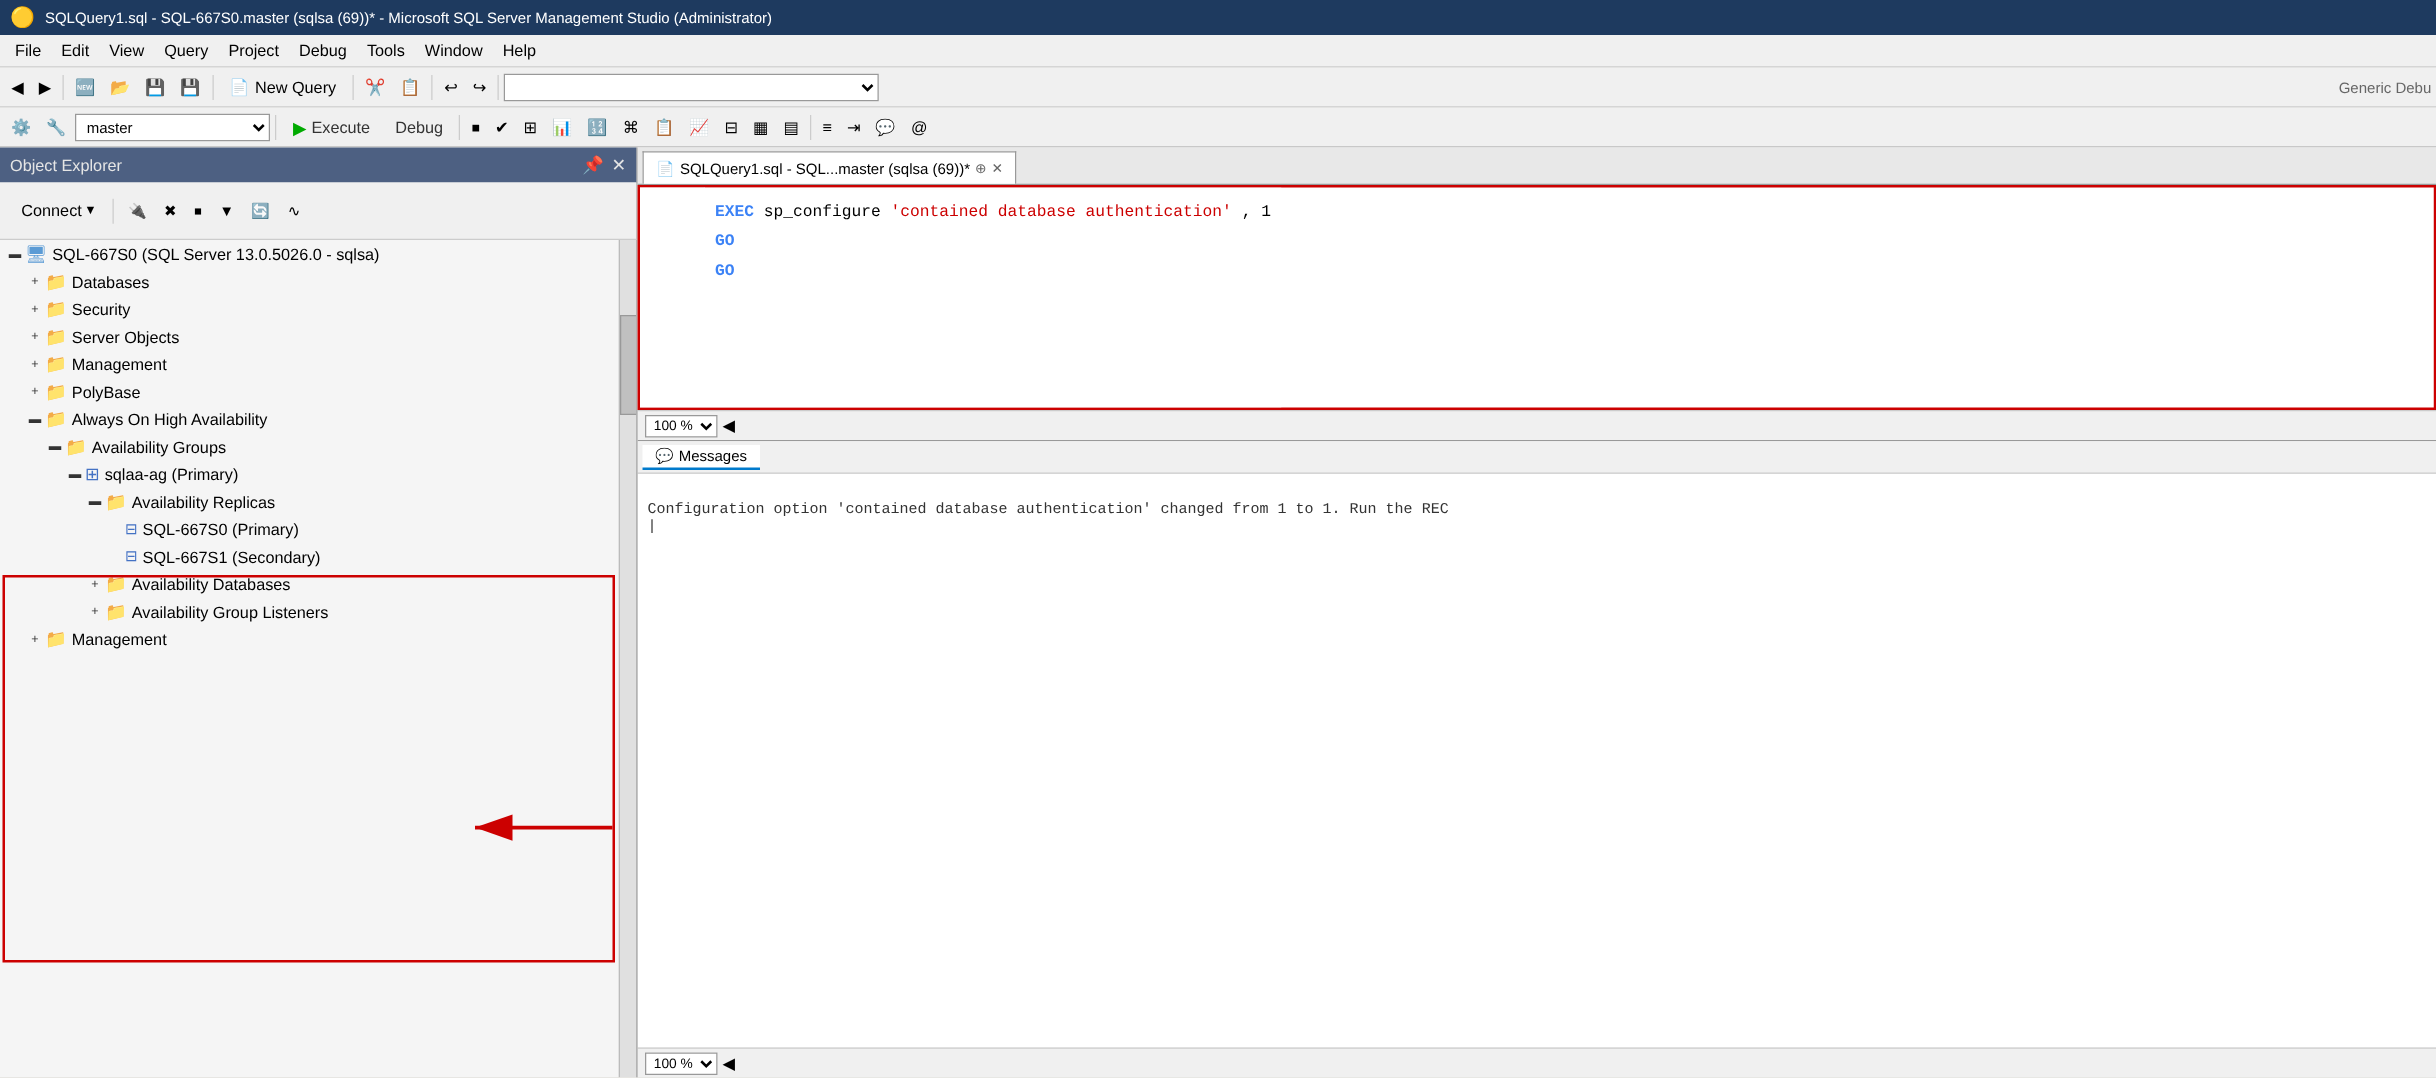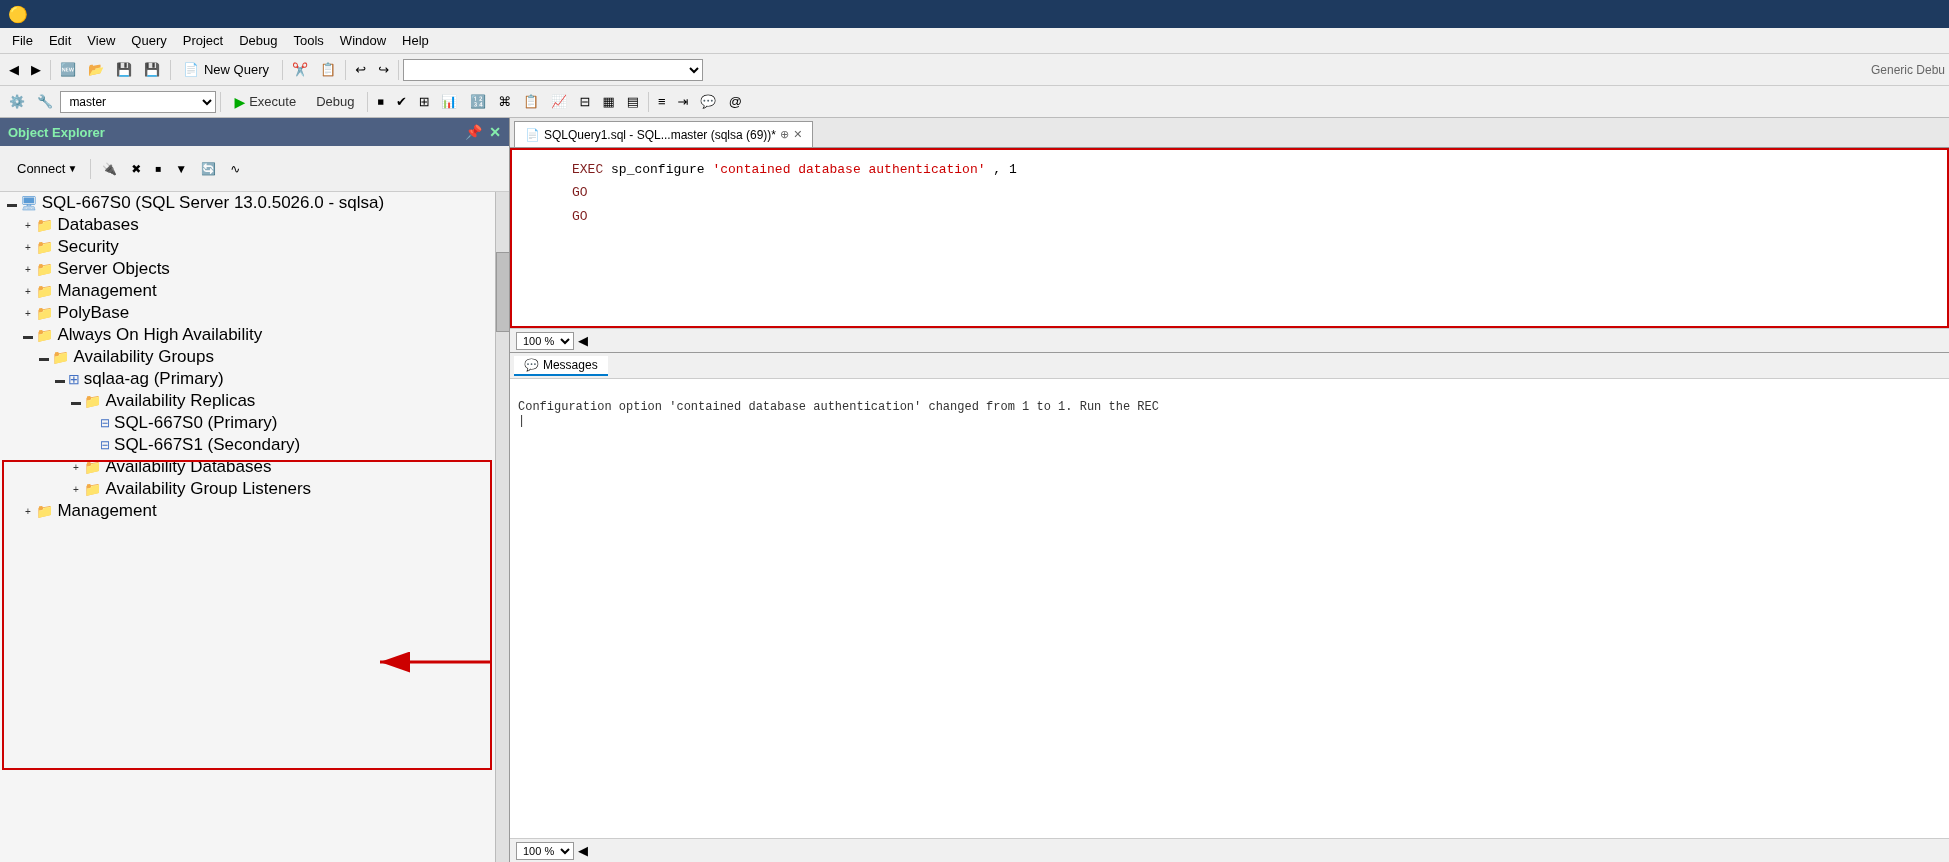--- a/index.html
+++ b/index.html
@@ -107,24 +107,24 @@
     .object-explorer {
       width: 510px;
       background: #f5f5f5;
       border-right: 1px solid #999;
       display: flex;
       flex-direction: column;
       position: relative;
     }
     .oe-header {
       background: #4d6082;
-      color: #86efac;
+      color: #e5e5e5;
       padding: 4px 8px;
       font-size: 13px;
-      font-weight: bold;
+      font-weight: normal;
       display: flex;
       align-items: center;
       justify-content: space-between;
       height: 28px;
     }
     .oe-header-icons { display: flex; gap: 6px; font-size: 14px; cursor: pointer; }
     .oe-toolbar {
       background: #f0f0f0;
       padding: 3px 10px;
       display: flex;
@@ -157,21 +157,21 @@
       display: flex;
       align-items: center;
       padding: 2px 4px;
       cursor: pointer;
       white-space: nowrap;
       font-size: 13px;
       height: 22px;
     }
     .tree-expand { width: 16px; text-align: center; font-size: 10px; color: #333; flex-shrink: 0; }
     .tree-icon { margin-right: 4px; font-size: 14px; flex-shrink: 0; }
-    .tree-label { font-size: 17px; }
+    .tree-label { font-size: 13px; }
     .folder-icon { color: #dcb55a; }
     .server-icon { color: #5b9bd5; }
 
     
     .right-panel {
       flex: 1;
       display: flex;
       flex-direction: column;
       background: #f0f0f0;
     }
@@ -224,21 +224,21 @@
       width: 52px;
       background: #f5f5f5;
       border-right: 1px solid #ddd;
       padding: 8px 4px;
       font-family: 'Consolas', 'Courier New', monospace;
       font-size: 13px;
       line-height: 1.5;
       color: #aaa;
       text-align: right;
     }
-    .sql-keyword { color: #7f1d1d; font-weight: normal; }
+    .sql-keyword { color: #3b82f6; font-weight: bold; }
     .sql-string { color: #cc0000; }
     .code-line { line-height: 1.8; }
 
     
     .zoom-bar {
       background: #f0f0f0;
       display: flex;
       align-items: center;
       gap: 4px;
       padding: 2px 6px;
@@ -322,20 +322,21 @@
       width: 14px;
       background: #e0e0e0;
       border-left: 1px solid #bbb;
     }
   </style>
 </head>
 <body>
 
 <div class="title-bar">
   <span class="title-bar-icon">🟡</span>
+  <span>SQLQuery1.sql - SQL-667S0.master (sqlsa (69))* - Microsoft SQL Server Management Studio (Administrator)</span>
 </div>
 
 <div class="menu-bar">
   <span class="menu-item">File</span>
   <span class="menu-item">Edit</span>
   <span class="menu-item">View</span>
   <span class="menu-item">Query</span>
   <span class="menu-item">Project</span>
   <span class="menu-item">Debug</span>
   <span class="menu-item">Tools</span>

